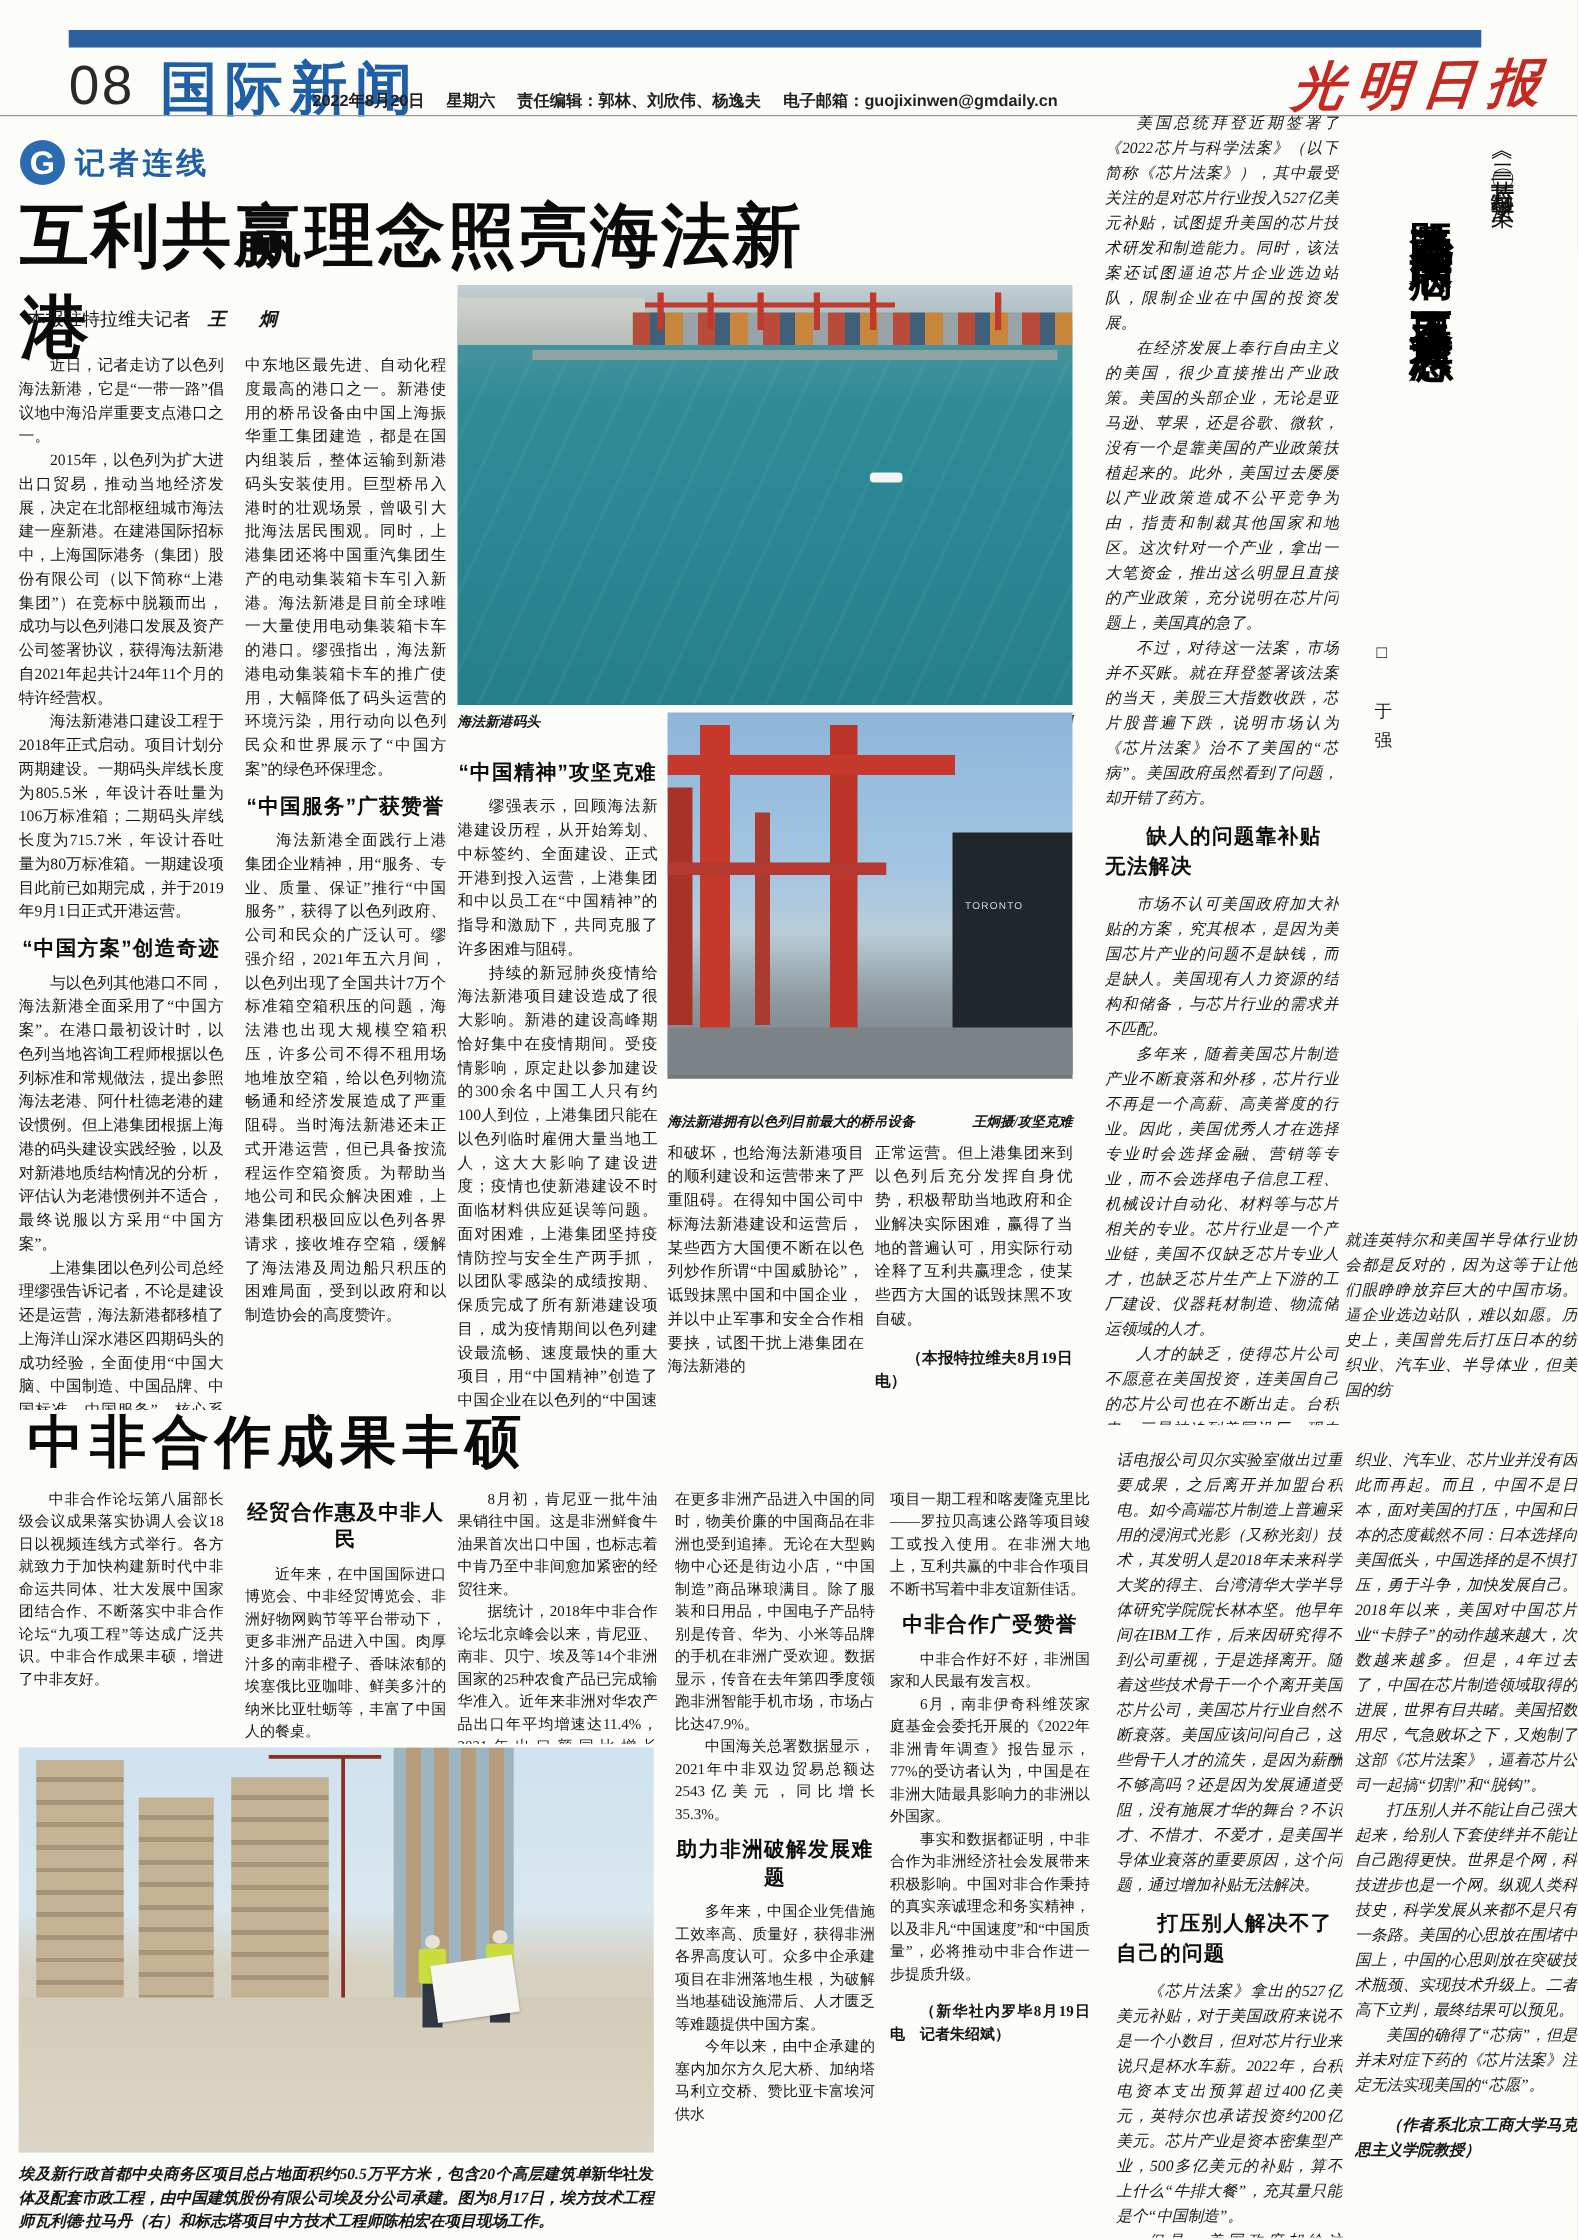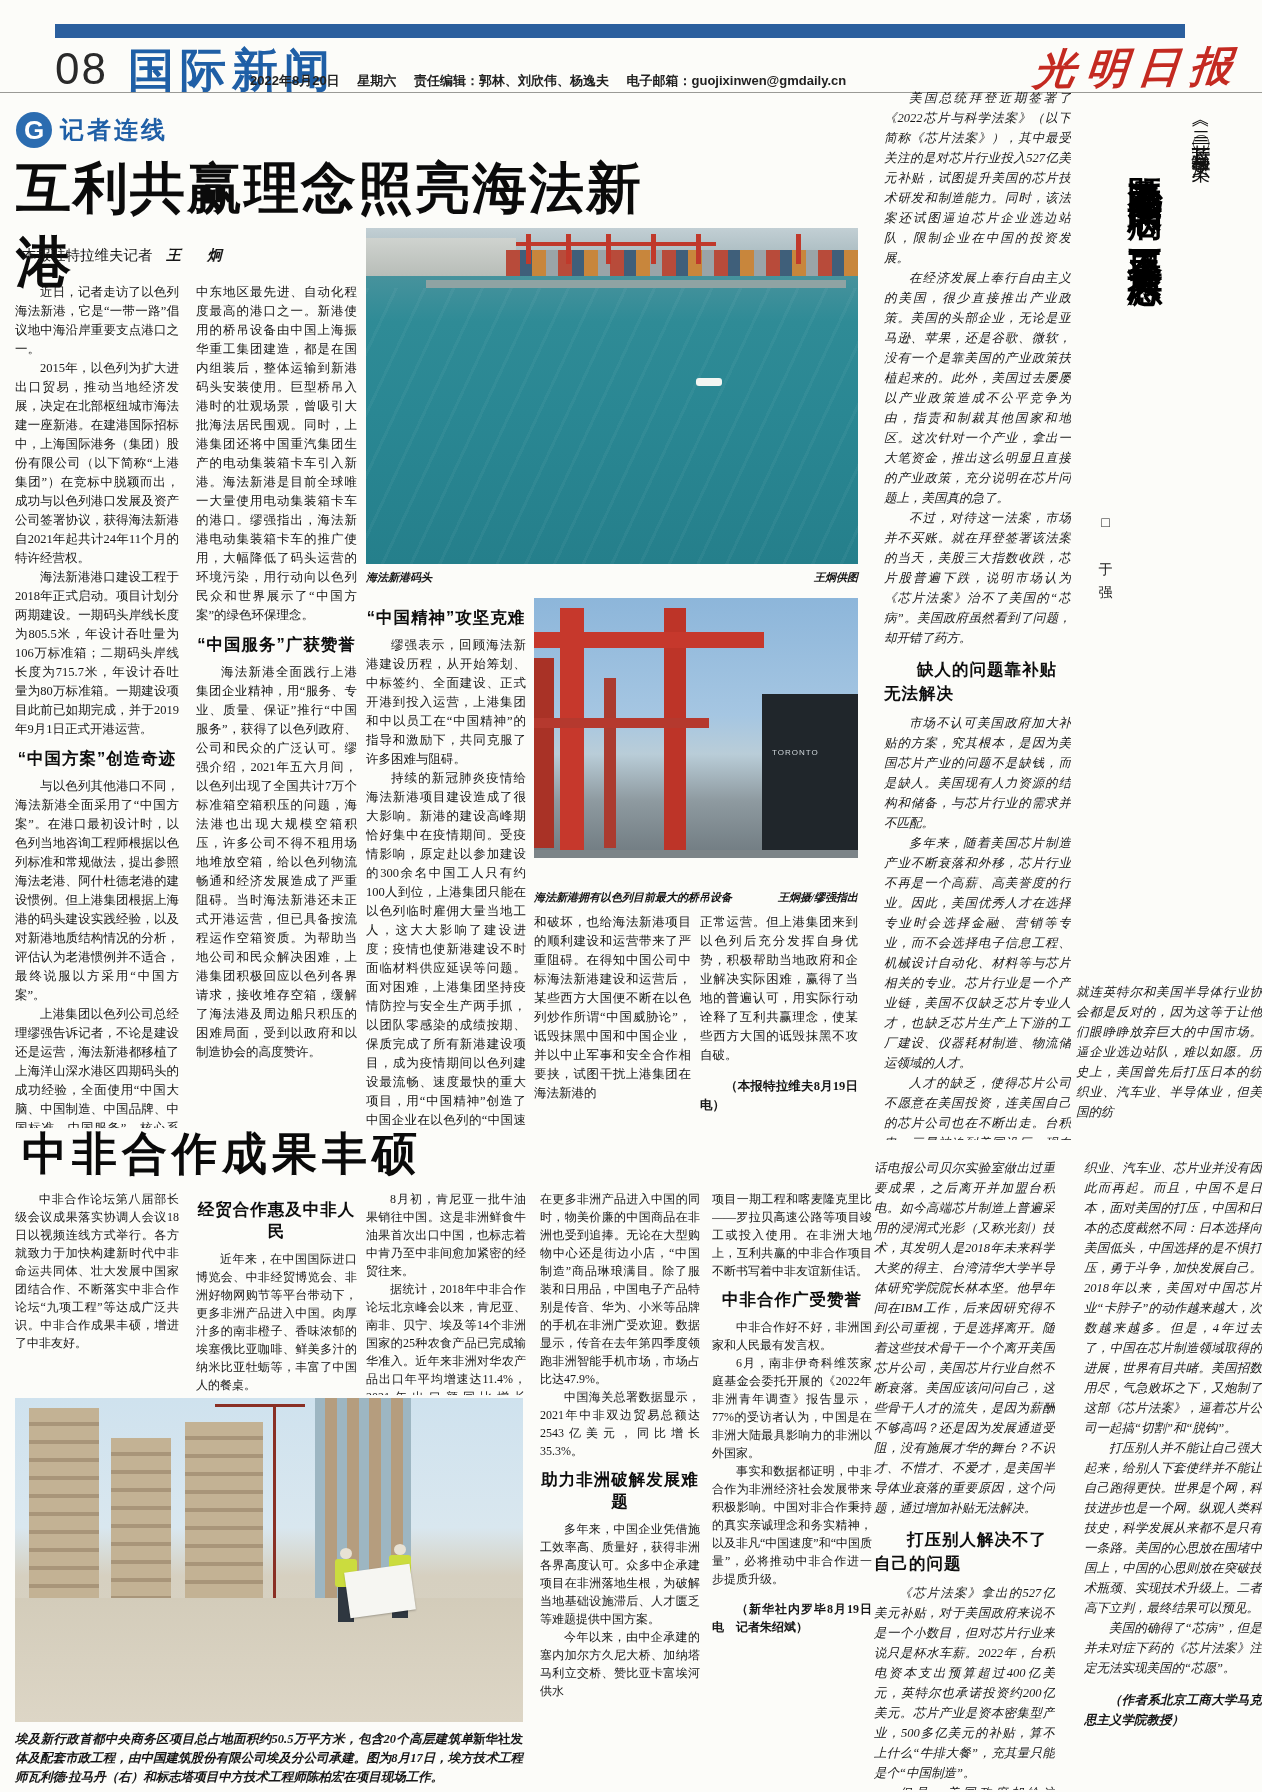--- a/index.html
+++ b/index.html
@@ -52,21 +52,21 @@
   #photo1 .city{position:absolute;left:0;top:10px;width:150px;height:38px;
       background:linear-gradient(180deg,#cfd3cf,#b8bdb8);}
   #photo1 .yard{position:absolute;left:140px;top:22px;width:352px;height:26px;
       background:repeating-linear-gradient(90deg,#b84b3a 0 14px,#3f5f7a 14px 26px,#c8863c 26px 40px,#9aa4a8 40px 52px);}
   #photo1 .crane{position:absolute;top:6px;width:5px;height:30px;background:#c0392b;}
   #photo1 .beam{position:absolute;top:14px;height:4px;background:#c0392b;}
   #photo1 .pier{position:absolute;left:60px;top:52px;width:420px;height:8px;background:#8fa3a3;}
   #photo1 .waves{position:absolute;left:0;top:60px;width:492px;height:276px;opacity:.25;
       background:repeating-linear-gradient(115deg,rgba(255,255,255,.16) 0 3px,rgba(0,0,0,0) 3px 26px);}
   #photo1 .boat{position:absolute;left:330px;top:150px;width:26px;height:8px;background:#f2f5f2;border-radius:3px;}
-  #photo2{left:534px;top:598px;width:324px;height:260px;
+  #photo2{left:534px;top:570px;width:324px;height:293px;
       background:linear-gradient(180deg,#8db6da 0%,#a5c6e2 45%,#b9cdd8 60%,#8e9aa0 78%,#6f7a80 100%);}
   #photo2 .gantL{position:absolute;left:26px;top:10px;width:24px;height:250px;background:#c6382c;}
   #photo2 .gantR{position:absolute;left:130px;top:10px;width:22px;height:250px;background:#bd3428;}
   #photo2 .gbeam{position:absolute;left:0px;top:34px;width:230px;height:16px;background:#c6382c;}
   #photo2 .gbeam2{position:absolute;left:0px;top:120px;width:175px;height:10px;background:#b5392e;}
   #photo2 .row{position:absolute;left:0;top:60px;width:20px;height:190px;background:#a93226;}
   #photo2 .row2{position:absolute;left:70px;top:80px;width:12px;height:170px;background:#ab3b2f;}
   #photo2 .ship{position:absolute;left:228px;top:96px;width:96px;height:194px;background:#20262b;}
   #photo2 .shiptxt{position:absolute;left:238px;top:150px;color:#cfd6da;font-size:8px;
       font-family:"Liberation Sans",sans-serif;letter-spacing:1px;}
@@ -83,21 +83,21 @@
   #photo3 .worker .vest{position:absolute;left:2px;top:11px;width:22px;height:28px;background:#cbdc3e;border-radius:3px;}
   #photo3 .worker .legs{position:absolute;left:5px;top:39px;width:16px;height:35px;background:#2f3740;}
   #photo3 .sheet{position:absolute;left:332px;top:170px;width:66px;height:46px;background:#f6f6f2;
       transform:rotate(-8deg);box-shadow:0 1px 2px rgba(0,0,0,.25);}
   #cap3{position:absolute;left:15px;top:1730px;width:508px;font-size:12.5px;font-weight:700;
       font-style:italic;line-height:19px;text-align:justify;}
   #cap3 .xh{font-style:normal;float:right;font-weight:700;}
   
   #chipA{left:884px;top:88px;width:187px;height:1052px;}
   #chip-under{left:1076px;top:982px;width:186px;height:172px;}
-  #chipB{left:874px;top:1158px;width:181px;height:632px;}
+  #chipB{left:893px;top:1158px;width:181px;height:632px;}
   #chipC{left:1084px;top:1158px;width:178px;height:632px;}
   .kai h3.sub,.kai h3.sub-left{font-style:normal;}
   #chip-title-small{position:absolute;left:1188px;top:114px;height:400px;writing-mode:vertical-rl;
       font-size:19px;letter-spacing:3px;color:#111;}
   #chip-title-big{position:absolute;left:1120px;top:150px;height:818px;writing-mode:vertical-rl;
       font-size:35px;font-weight:900;letter-spacing:3px;color:#000;}
   #chip-author{position:absolute;left:1096px;top:515px;height:110px;writing-mode:vertical-rl;
       font-size:14px;letter-spacing:4px;}
   
   #africa-headline{position:absolute;left:22px;top:1124px;width:470px;font-size:45px;font-weight:900;
@@ -180,21 +180,21 @@
     <div class="gantL"></div>
     <div class="gantR"></div>
     <div class="gbeam"></div>
     <div class="gbeam2"></div>
     <div class="ship"></div>
     <div class="shiptxt">TORONTO</div>
     <div class="dock"></div>
   </div>
   <div id="cap2" class="caption">
     <span>海法新港拥有以色列目前最大的桥吊设备</span>
-    <span>王炯摄/缪强指出</span>
+    <span>王炯摄/攻坚克难</span>
   </div>
 
   <div id="pcol4" class="col port">
       <p class="para ni">和破坏，也给海法新港项目的顺利建设和运营带来了严重阻碍。在得知中国公司中标海法新港建设和运营后，某些西方大国便不断在以色列炒作所谓“中国威胁论”，诋毁抹黑中国和中国企业，并以中止军事和安全合作相要挟，试图干扰上港集团在海法新港的</p>
     </div>
   <div id="pcol5" class="col port">
       <p class="para ni">正常运营。但上港集团来到以色列后充分发挥自身优势，积极帮助当地政府和企业解决实际困难，赢得了当地的普遍认可，用实际行动诠释了互利共赢理念，使某些西方大国的诋毁抹黑不攻自破。</p>
       <p class="para credit">（本报特拉维夫8月19日电）</p>
     </div>
 

